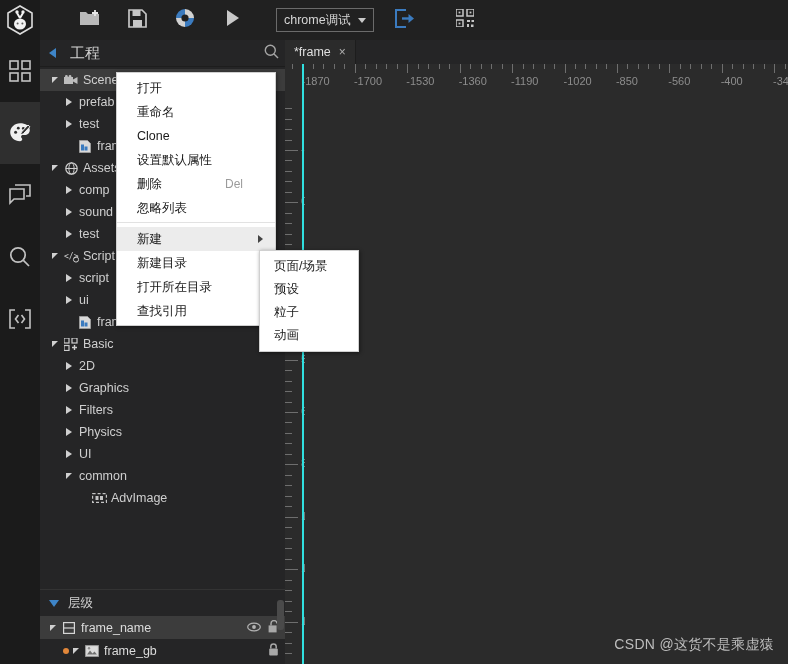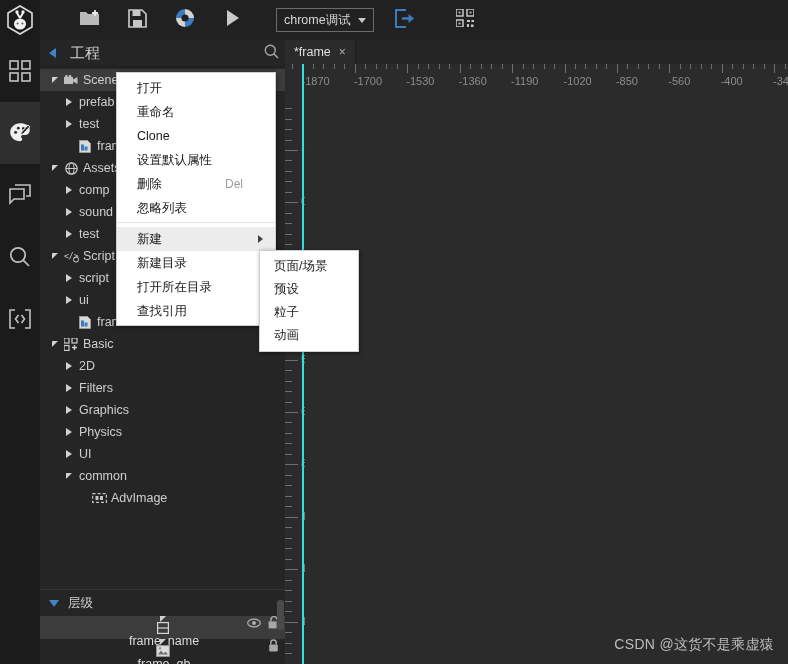--- a/index.html
+++ b/index.html
@@ -78,21 +78,21 @@
   .tlabel { padding-left: 3px; }
 
   
   .hier {
     position: absolute; left: 40px; top: 589px; width: 245px; height: 75px;
     background: #252526; border-top: 1px solid #333;
   }
   .hier-head { height: 26px; display: flex; align-items: center; color: #d2d2d2; font-size: 12.5px; }
   .hier-caret { width: 28px; display:flex; align-items:center; justify-content:center; }
   .tri-d-blue { width:0;height:0;border-left:5px solid transparent;border-right:5px solid transparent;border-top:7px solid #3e85c8; }
-  .hrow { height: 23px; display:flex; align-items:center; color:#dcdcdc; font-size:12.5px; position: relative; flex-direction: column; }
+  .hrow { height: 23px; display:flex; align-items:center; color:#dcdcdc; font-size:12.5px; position: relative; }
   .hrow.sel { background: #3c3c3c; }
   .hrow .tail { position:absolute; right: 6px; display:flex; align-items:center; gap: 7px; color:#9a9a9a; }
   .dot-orange { width:6px;height:6px;border-radius:50%;background:#e2873a; margin-left: 4px; }
 
   
   .stage {
     position: absolute; left: 285px; top: 40px; width: 503px; height: 624px;
     background: #6d28d9;
   }
   .tabbar { position:absolute; left:0; top:0; width:503px; height:24px; background:#252526; display:flex; }
@@ -445,28 +445,28 @@
           <span class="arrow-c">
             <span class="tri-r"></span>
           </span>
           <span class="tlabel">2D</span>
         </div>
         <div class="tnode">
           <span style="width:22px"></span>
           <span class="arrow-c">
             <span class="tri-r"></span>
           </span>
+          <span class="tlabel">Graphics</span>
+        </div>
+        <div class="tnode">
+          <span style="width:22px"></span>
+          <span class="arrow-c">
+            <span class="tri-r"></span>
+          </span>
           <span class="tlabel">Filters</span>
-        </div>
-        <div class="tnode">
-          <span style="width:22px"></span>
-          <span class="arrow-c">
-            <span class="tri-r"></span>
-          </span>
-          <span class="tlabel">Graphics</span>
         </div>
         <div class="tnode">
           <span style="width:22px"></span>
           <span class="arrow-c">
             <span class="tri-r"></span>
           </span>
           <span class="tlabel">Physics</span>
         </div>
         <div class="tnode">
           <span style="width:22px"></span>

